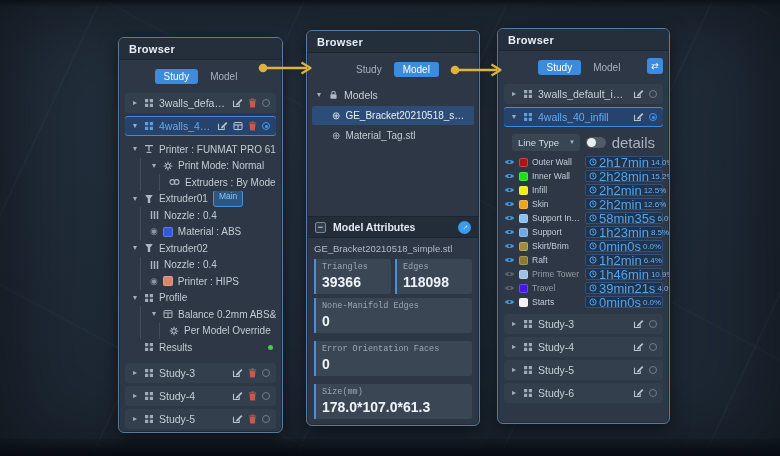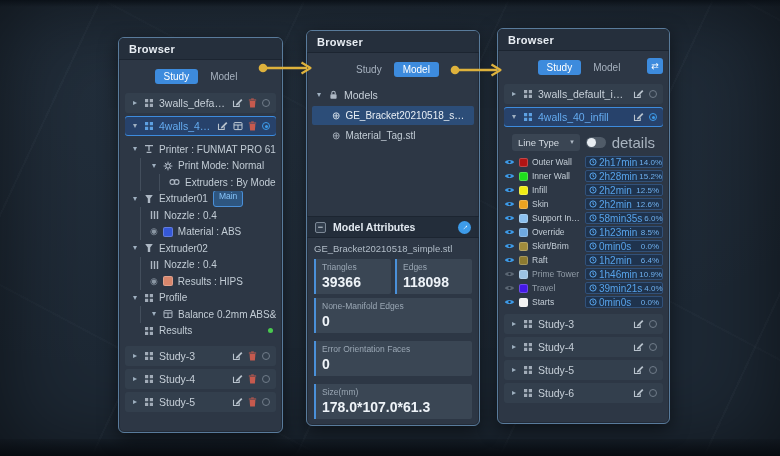--- a/index.html
+++ b/index.html
@@ -75,41 +75,41 @@
     display:flex; align-items:center; gap:7px; padding:0 8px; font-weight:bold; font-size:10.5px; color:#e2e9f0; }
   .minus { width:11px; height:11px; border:1px solid #7d8997; border-radius:2px; background:#323e4d; color:#c2ccd5;
     font-size:9px; line-height:1; display:flex; align-items:center; justify-content:center; }
   .locate { margin-left:auto; width:13px; height:13px; border-radius:50%; background:#3d9be9; color:#fff;
     display:flex; align-items:center; justify-content:center; font-size:8px; }
   .locate span { transform:rotate(-45deg); display:block; line-height:1; }
   .abody { flex:none; padding:4px 7px 6px; display:flex; flex-direction:column; gap:4px; }
   .afile { font-size:9.5px; color:#b2bdc8; margin:1px 0 1px; white-space:nowrap; overflow:hidden; text-overflow:ellipsis; }
   .arow2 { display:flex; gap:4px; }
   .acell { flex:1; background:#3a4654; border-left:2px solid #4a90d9; padding:3px 6px 4px; border-radius:0 2px 2px 0; min-width:0; }
-  .albl { font-size:8.5px; color:#9aa7b4; white-space:nowrap; }
+  .albl { font-size:8.5px; color:#9aa7b4; white-space:nowrap;font-family:Liberation Mono, monospace; }
   .aval { font-size:14px; font-weight:bold; color:#eef3f8; margin-top:2px; }
 
   
   .ltbar { flex:none; height:20px; margin:2px 14px 3px; display:flex; align-items:center; gap:6px; }
   .ltsel { width:94px; height:17px; background:#3a4553; border-radius:3px; display:flex; align-items:center;
     padding:0 6px; font-size:9.5px; color:#d3dae2; }
   .ltsel .dc { margin-left:auto; font-size:7px; color:#aeb8c4; }
   .tog { width:20px; height:11px; border-radius:6px; background:#505b68; position:relative; flex:none; }
   .tog::after { content:""; position:absolute; left:1px; top:1px; width:9px; height:9px; border-radius:50%; background:#e8edf2; }
   .dlab { font-size:15px; color:#a8b3bf; }
   .lrows { flex:none; padding:0 6px; }
   .lrow { height:14px; display:flex; align-items:center; gap:4px; font-size:8.5px; color:#c3cdd6; }
   .lrow .eye { color:#3d9be9; display:flex; flex:none; }
   .lrow.off .eye { color:#5b6673; }
   .lrow.off .lname { color:#939ea9; }
   .lsw { width:9px; height:9px; border-radius:2px; border:1px solid rgba(255,255,255,.22); flex:none; }
   .lname { flex:1; overflow:hidden; text-overflow:ellipsis; white-space:nowrap; }
   .lbadge { flex:none; width:78px; height:12px; background:#1f334d; border:1px solid #31517a; border-radius:2px;
     display:flex; align-items:center; padding:0 3px; gap:2px; }
-  .ltime { color:#57a3ea; font-size:10px; display:flex; align-items:center; gap:2px; white-space:nowrap; }
+  .ltime { color:#57a3ea; font-size:13px; display:flex; align-items:center; gap:2px; white-space:nowrap; }
   .lpct { margin-left:auto; color:#6fb0ee; font-size:8px; }
 
   .arrow { position:absolute; z-index:5; }
   svg { display:block; }
 </style>
 </head>
 <body>
 
 <div class="tex"></div>
 <div class="edge-top"></div>
@@ -257,21 +257,21 @@
         <span class="sicon">
             <svg width="9" height="10" viewBox="0 0 9 10">
               <path d="M1.5 1v8M4.5 1v8M7.5 1v8" stroke="currentColor" stroke-width="1.4"></path>
             </svg>
           </span>
         <span>Nozzle : 0.4</span>
       </div>
       <div class="ti">
         <span class="mat">◉</span>
         <span class="swatch" style="background: rgb(216, 134, 108);"></span>
-        <span>Results : HIPS</span>
+        <span>Printer : HIPS</span>
       </div>
     </div>
 
     <div class="ti">
       <span class="caret">▾</span>
       <span class="sicon">
           <svg width="10" height="10" viewBox="0 0 10 10">
             <path fill="currentColor" opacity=".9" d="M1 1h3.2v3.2H1zM5.8 1H9v3.2H5.8zM1 5.8h3.2V9H1zM5.8 5.8H9V9H5.8z"></path>
           </svg>
         </span>
@@ -280,20 +280,31 @@
     <div class="grp">
       <div class="ti">
         <span class="caret">▾</span>
         <span class="sicon">
             <svg width="10" height="10" viewBox="0 0 10 10">
               <rect x="1" y="1.6" width="8" height="7" rx=".8" fill="none" stroke="currentColor"></rect>
               <path d="M1 4h8M5 4v4.6" stroke="currentColor" fill="none"></path>
             </svg>
           </span>
         <span>Balance 0.2mm ABS&amp;HIPS</span>
+      </div>
+      <div class="grp">
+        <div class="ti">
+          <span class="sicon">
+              <svg width="10" height="10" viewBox="0 0 10 10">
+                <circle cx="5" cy="5" r="2.1" fill="none" stroke="currentColor" stroke-width="1.1"></circle>
+                <path d="M5 .6V2.2M5 7.8V9.4M.6 5H2.2M7.8 5H9.4M1.9 1.9l1.1 1.1M7 7l1.1 1.1M8.1 1.9L7 3M3 7L1.9 8.1" stroke="currentColor" stroke-width="1"></path>
+              </svg>
+            </span>
+          <span>Per Model Override</span>
+        </div>
       </div>
     </div>
 
     <div class="ti">
       <span class="caret"></span>
       <span class="sicon">
           <svg width="10" height="10" viewBox="0 0 10 10">
             <path fill="currentColor" opacity=".9" d="M1 1h3.2v3.2H1zM5.8 1H9v3.2H5.8zM1 5.8h3.2V9H1zM5.8 5.8H9V9H5.8z"></path>
           </svg>
         </span>
@@ -631,21 +642,21 @@
       </div>
 
       <div class="lrow">
         <span class="eye">
           <svg width="11" height="8" viewBox="0 0 11 8">
             <path d="M.8 4C2.6 1.2 8.4 1.2 10.2 4 8.4 6.8 2.6 6.8.8 4Z" fill="currentColor"></path>
             <circle cx="5.5" cy="4" r="1.2" fill="#232d3a"></circle>
           </svg>
         </span>
         <span class="lsw" style="background: rgb(111, 169, 224);"></span>
-        <span class="lname">Override</span>
+        <span class="lname">Support</span>
         <span class="lbadge">
           <span class="ltime">
             <span class="ck" style="display:flex">
               <svg width="8" height="8" viewBox="0 0 8 8">
                 <circle cx="4" cy="4" r="3.1" fill="none" stroke="currentColor" stroke-width="1"></circle>
                 <path d="M4 2.2v1.9l1.3.8" fill="none" stroke="currentColor" stroke-width="1"></path>
               </svg>
             </span>
             <span>1h23min</span>
           </span>

